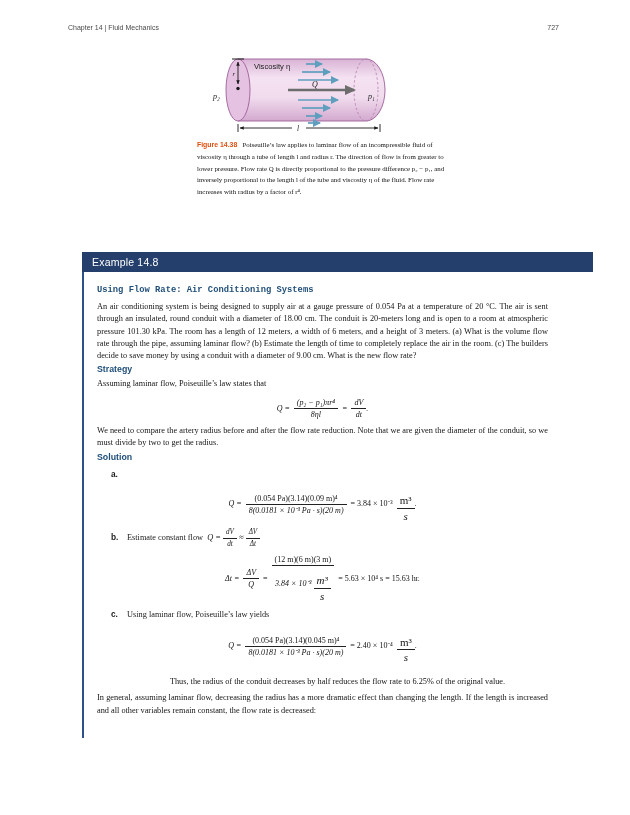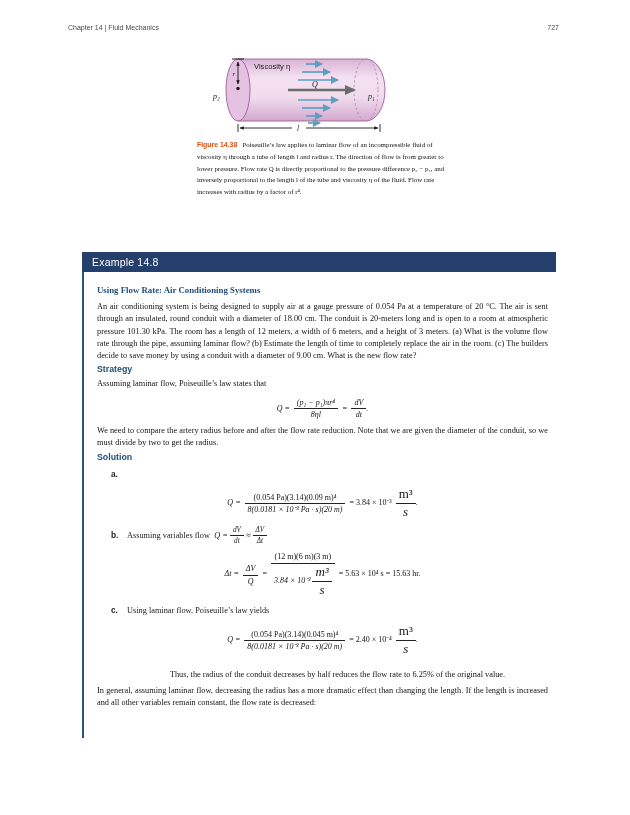--- a/index.html
+++ b/index.html
@@ -9,39 +9,39 @@
   }
   
   .running-head{position:absolute;top:24px;left:68px;font-family:"Liberation Sans",sans-serif;font-size:7px;color:#4a4a4a;}
   .page-number{position:absolute;top:24px;right:71px;font-family:"Liberation Sans",sans-serif;font-size:7px;color:#4a4a4a;}
   
   .figure-svg{position:absolute;left:210px;top:50px;}
   .fig-caption{position:absolute;left:197px;top:139px;width:253px;font-size:6.9px;line-height:11.8px;color:#111;}
   .fig-caption .cap-label{font-family:"Liberation Sans",sans-serif;font-weight:bold;color:#e04e0e;}
   
   .example-banner{
-    position:absolute;left:82px;top:252px;width:474px;height:20px;box-sizing:border-box;
+    position:absolute;left:82px;top:252px;width:511px;height:20px;box-sizing:border-box;
     background:#243f6b;color:#ffffff;font-family:"Liberation Sans",sans-serif;
     font-size:10.5px;line-height:20px;padding-left:10px;letter-spacing:.2px;
   }
   .example-body{
     position:absolute;left:82px;top:272px;width:474px;min-height:466px;box-sizing:border-box;
     border-left:2px solid #2d4f8a;padding:2px 8px 0 13px;background:#fff;
   }
-  .ex-title{font-family:Liberation Serif, serif;font-weight:bold;font-size:8.8px;color:#1f4e79;margin-top:11px;}
+  .ex-title{font-family:Liberation Mono, monospace;font-weight:bold;font-size:8.8px;color:#1f4e79;margin-top:11px;}
   .section-heading{font-family:"Liberation Sans",sans-serif;font-weight:bold;font-size:8.8px;color:#1f4e79;margin-top:2px;}
   .para{font-size:8.3px;line-height:12.3px;text-align:justify;margin-top:6px;color:#141414;}
   .para.tight{margin-top:4px;}
   
   .equation{font-size:8px;text-align:center;margin:7px 0 6px 0;color:#141414;white-space:nowrap;}
   .equation.math-italic{font-style:italic;}
   .frac{display:inline-block;vertical-align:middle;text-align:center;line-height:1.15;}
   .frac .num{display:block;padding:0 3px 1px 3px;}
   .frac .den{display:block;border-top:0.8px solid #222;padding:1px 3px 0 3px;font-style:italic;}
-  .frac.small{font-size:13px;}
+  .frac.small{font-size:11px;margin-top:7px;}
   .eq-gap{display:inline-block;width:4px;}
   
   .sol-item{display:flex;margin:6px 0 0 14px;align-items:baseline;font-size:8.3px;line-height:12.3px;}
   .sol-item .marker{font-family:"Liberation Sans",sans-serif;font-weight:bold;width:16px;flex:0 0 16px;}
   .inline-math{font-style:italic;white-space:nowrap;}
   .inline-math .frac{font-size:7.2px;}
   .conclusion{font-size:8.3px;line-height:12.3px;margin:12px 0 0 30px;color:#141414;text-align:center;}
 </style>
 </head>
 <body>
@@ -133,21 +133,21 @@
   <div class="sol-item">
     <span class="marker">a.</span>
   </div>
 
   <div class="equation">
     <span style="font-style:italic">Q =</span><span class="eq-gap"></span><span class="frac"><span class="num">(0.054 Pa)(3.14)(0.09 m)⁴</span><span class="den">8(0.0181 × 10⁻³ Pa · s)(20 m)</span></span><span class="eq-gap"></span><span>= 3.84 × 10⁻³</span><span class="eq-gap"></span><span class="frac small"><span class="num">m³</span><span class="den">s</span></span><span>.</span>
   </div>
 
   <div class="sol-item">
     <span class="marker">b.</span>
-    <span><span>Assuming variables flow</span>&nbsp;
+    <span><span>Estimate constant flow</span>&nbsp;
       <span class="inline-math"><span>Q =</span> <span class="frac"><span class="num">dV</span><span class="den">dt</span></span> <span>≈</span> <span class="frac"><span class="num">ΔV</span><span class="den">Δt</span></span></span>
     </span>
   </div>
 
   <div class="equation">
     <span style="font-style:italic">Δt =</span><span class="eq-gap"></span><span class="frac" style="font-style:italic"><span class="num">ΔV</span><span class="den">Q</span></span><span class="eq-gap"></span><span>=</span><span class="eq-gap"></span><span class="frac"><span class="num">(12 m)(6 m)(3 m)</span><span class="den"><span>3.84 × 10⁻³</span> <span class="frac small"><span class="num">m³</span><span class="den">s</span></span></span></span><span class="eq-gap"></span><span>= 5.63 × 10⁴ s = 15.63 hr.</span>
   </div>
 
   <div class="sol-item">
     <span class="marker">c.</span>

